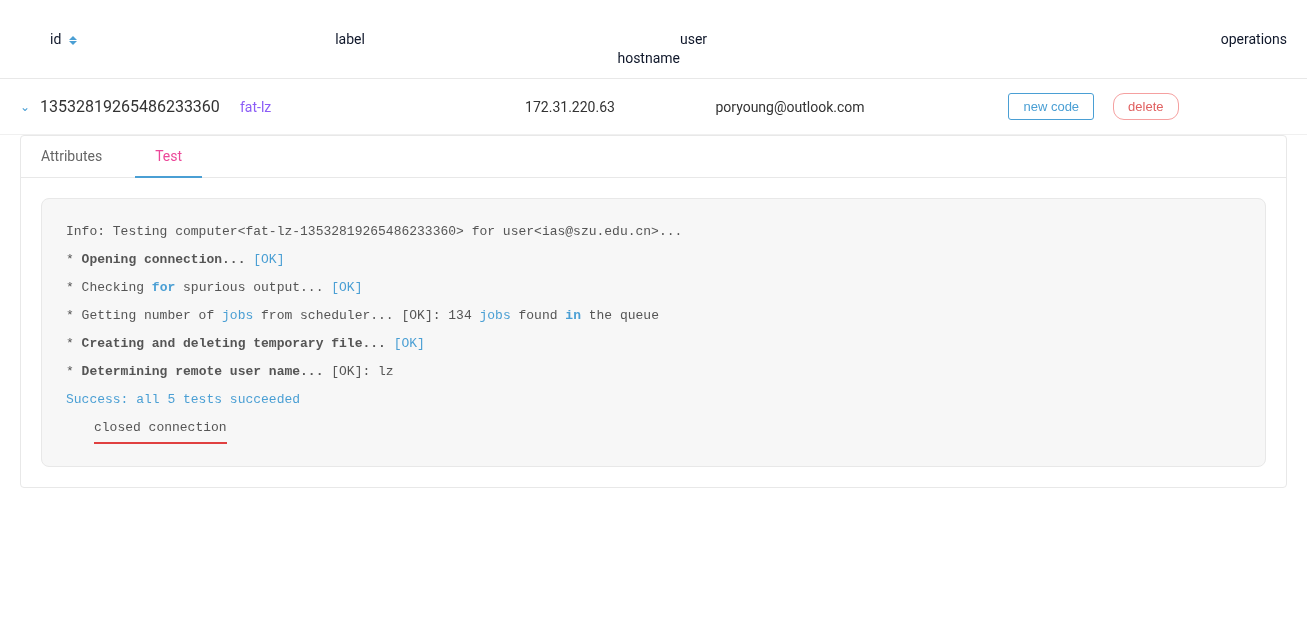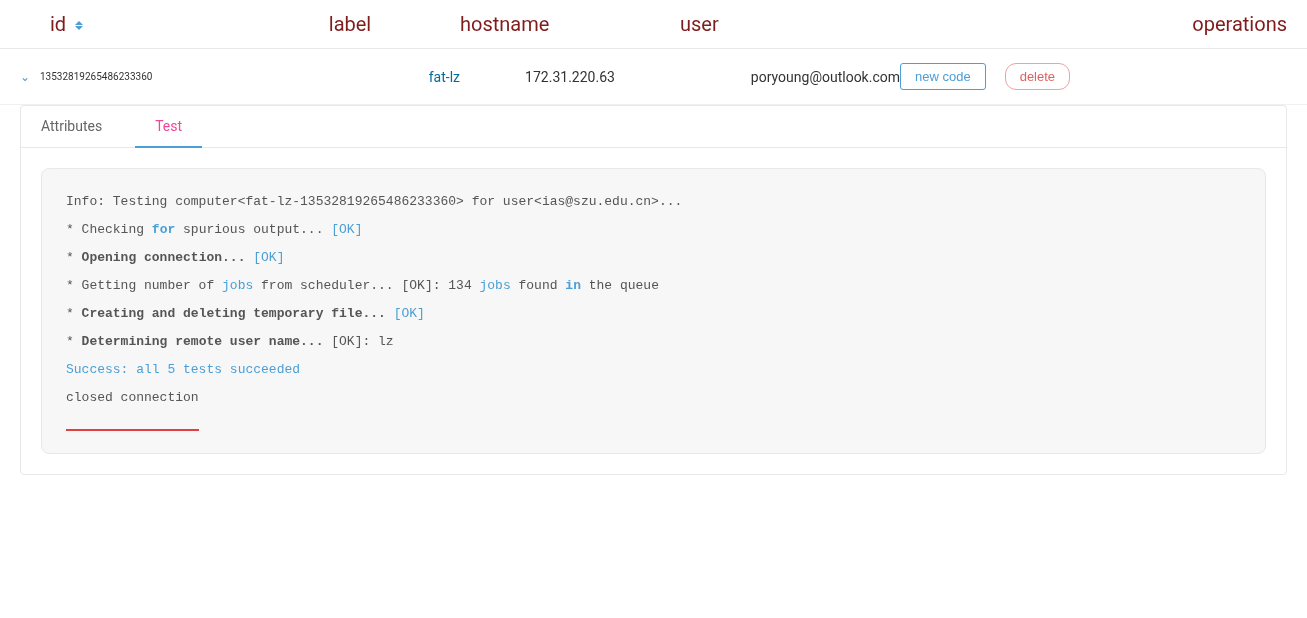--- a/index.html
+++ b/index.html
@@ -28,35 +28,36 @@
       padding-left: 30px;
     }
 
     .col-label {
       width: 220px;
       text-align: center;
     }
 
     .col-hostname {
       width: 220px;
-      text-align: left;
+      text-align: right;
+      margin-top: 38px;
     }
 
     .col-user {
       width: 220px;
     }
 
     .col-operations {
       flex: 1;
       text-align: right;
     }
 
     .header-cell {
-      color: #7f1d1d;
-      font-size: 20px;
+      color: #0f172a;
+      font-size: 14px;
     }
 
     .sort-icons {
       display: inline-flex;
       flex-direction: column;
       margin-left: 4px;
       vertical-align: middle;
       gap: 1px;
     }
 
@@ -87,45 +88,45 @@
     .row-expand {
       width: 20px;
       color: #4a9fd4;
       font-size: 12px;
       cursor: pointer;
     }
 
     .row-id {
       width: 200px;
       color: #333;
-      font-size: 10px;
+      font-size: 16px;
     }
 
     .row-label {
       width: 220px;
-      text-align: right;
-      color: #0369a1;
+      text-align: left;
+      color: #8b5cf6;
     }
 
     .row-hostname {
       width: 220px;
       text-align: center;
       color: #333;
     }
 
     .row-user {
       width: 220px;
-      text-align: right;
+      text-align: center;
       color: #333;
     }
 
     .row-operations {
       flex: 1;
       display: flex;
-      justify-content: flex-start;
+      justify-content: center;
       gap: 19px;
     }
 
     .btn-new-code {
       padding: 5px 14px;
       border: 1px solid #4a9fd4;
       background: #fff;
       color: #4a9fd4;
       border-radius: 3px;
       cursor: pointer;
@@ -201,21 +202,22 @@
     }
 
     .text-normal {
       color: #555;
     }
 
     .closed-connection {
       color: #555;
       border-bottom: 2px solid #e04040;
       display: inline-block;
-      padding-bottom: 18px;
+      padding-bottom: 1px;
+      margin-left: 28px;
     }
   </style>
 </head>
 <body>
 
 <div class="table-header">
   <div class="col-id header-cell">
     <span>id</span>
     <span class="sort-icons">
       <span class="sort-up"></span>
@@ -266,28 +268,28 @@
     </div>
   </div>
   <div class="tab-content">
     <div class="terminal-box">
 
       <span class="line text-normal">
         <span>Info: Testing computer&lt;fat-lz-13532819265486233360&gt; for user&lt;ias@szu.edu.cn&gt;...</span>
       </span>
 
       <span class="line">
+        <span class="text-normal">* </span><span class="text-bold text-normal">Opening connection...</span><span class="text-blue"> [OK]</span>
+      </span>
+
+      <span class="line">
         <span class="text-normal">* Checking </span><span class="text-bold text-blue">for</span><span class="text-normal"> spurious output...</span><span class="text-blue"> [OK]</span>
       </span>
 
       <span class="line">
-        <span class="text-normal">* </span><span class="text-bold text-normal">Opening connection...</span><span class="text-blue"> [OK]</span>
-      </span>
-
-      <span class="line">
         <span class="text-normal">* Getting number of </span><span class="text-blue">jobs</span><span class="text-normal"> from scheduler... [OK]: 134 </span><span class="text-blue">jobs</span><span class="text-normal"> found </span><span class="text-bold text-blue">in</span><span class="text-normal"> the queue</span>
       </span>
 
       <span class="line">
         <span class="text-normal">* </span><span class="text-bold text-normal">Creating and deleting temporary file...</span><span class="text-blue"> [OK]</span>
       </span>
 
       <span class="line">
         <span class="text-normal">* </span><span class="text-bold text-normal">Determining remote user name...</span><span class="text-normal"> [OK]: lz</span>
       </span>

